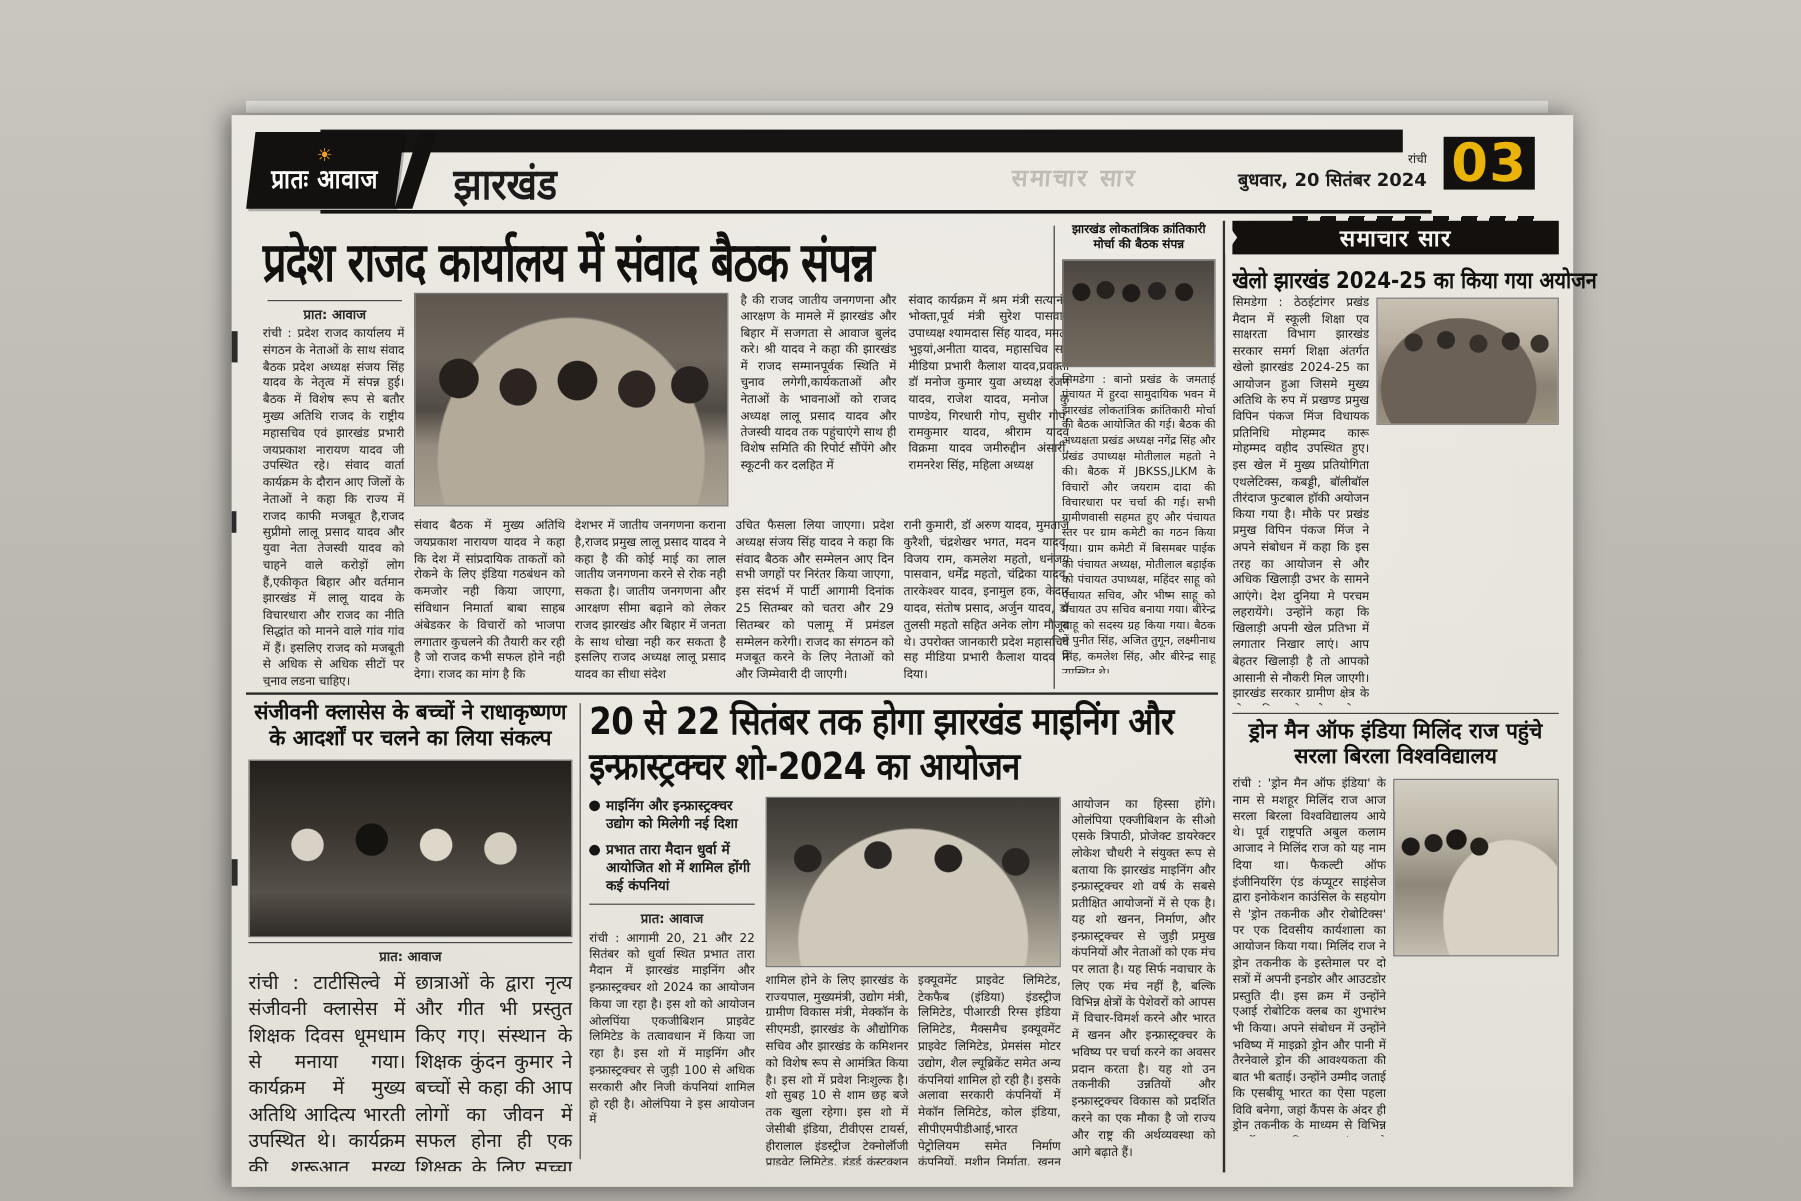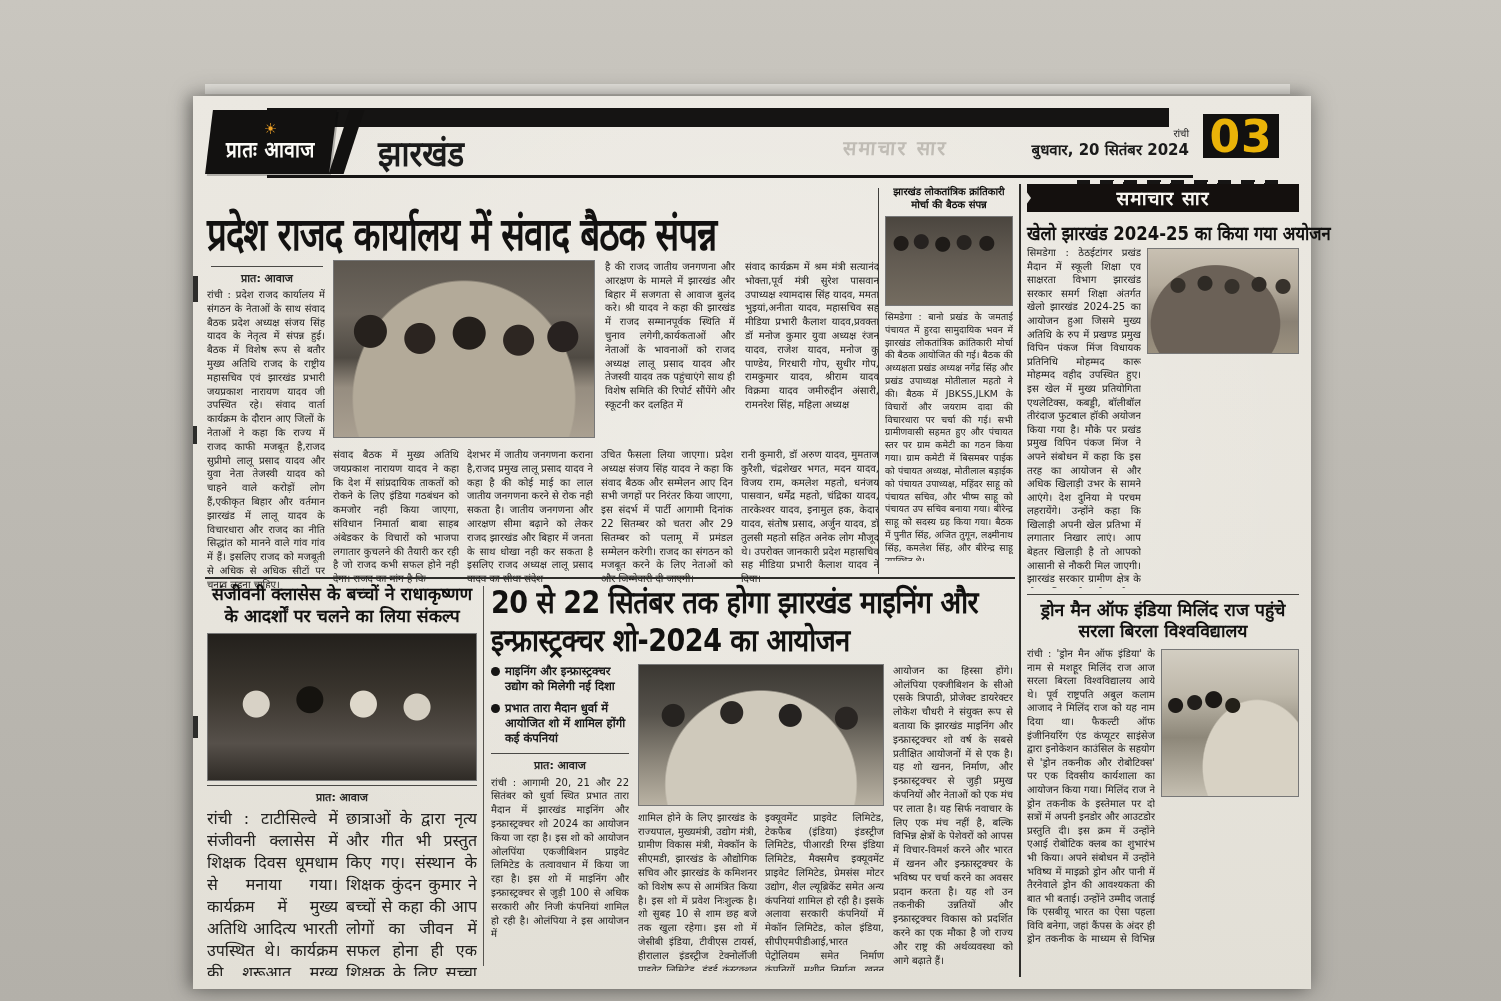--- a/index.html
+++ b/index.html
@@ -91,21 +91,21 @@
     linear-gradient(180deg,#23201c 0%, #3a352e 40%, #56504a 75%, #2f2b26 100%); }
   .photo-mining { background:
     radial-gradient(circle at 14% 36%, #262320 0 11px, transparent 12px),
     radial-gradient(circle at 38% 34%, #2b2724 0 11px, transparent 12px),
     radial-gradient(circle at 62% 36%, #252220 0 11px, transparent 12px),
     radial-gradient(circle at 85% 38%, #2a2623 0 11px, transparent 12px),
     radial-gradient(ellipse at 50% 85%, #cfc9bb 0 55%, transparent 56%),
     linear-gradient(180deg,#3b3833 0%, #56524b 35%, #8e887c 70%, #b9b2a3 100%); }
 
   
-  .art1 { position:absolute; left:14px; top:90px; width:672px; height:388px;margin-top:16px; }
+  .art1 { position:absolute; left:26px; top:90px; width:672px; height:388px; }
   .art1-headline { font-size:35px; font-weight:800; letter-spacing:-1px; white-space:nowrap; transform:scaleY(1.3); transform-origin:left top; color:#121110; }
   .art1-byline { position:absolute; left:4px; top:64px; width:112px; }
   .art1-photo { position:absolute; left:126px; top:58px; width:262px; height:178px; }
   .art1-c1 { position:absolute; left:0; top:86px; width:118px; height:300px; }
   .art1-t1 { position:absolute; left:398px; top:58px; width:130px; height:180px; }
   .art1-t2 { position:absolute; left:538px; top:58px; width:134px; height:180px; }
   .art1-b1 { position:absolute; left:126px; top:246px; width:126px; height:140px; }
   .art1-b2 { position:absolute; left:260px; top:246px; width:126px; height:140px; }
   .art1-b3 { position:absolute; left:394px; top:246px; width:132px; height:140px; }
   .art1-b4 { position:absolute; left:534px; top:246px; width:138px; height:140px; }
@@ -191,21 +191,21 @@
 
   <div class="art1">
     <div class="art1-headline">प्रदेश राजद कार्यालय में संवाद बैठक संपन्न</div>
     <div class="art1-byline byline rule-top">प्रात: आवाज</div>
     <div class="photo photo-rjd art1-photo"></div>
     <div class="bodytext art1-c1">रांची : प्रदेश राजद कार्यालय में संगठन के नेताओं के साथ संवाद बैठक प्रदेश अध्यक्ष संजय सिंह यादव के नेतृत्व में संपन्न हुई। बैठक में विशेष रूप से बतौर मुख्य अतिथि राजद के राष्ट्रीय महासचिव एवं झारखंड प्रभारी जयप्रकाश नारायण यादव जी उपस्थित रहे। संवाद वार्ता कार्यक्रम के दौरान आए जिलों के नेताओं ने कहा कि राज्य में राजद काफी मजबूत है,राजद सुप्रीमो लालू प्रसाद यादव और युवा नेता तेजस्वी यादव को चाहने वाले करोड़ों लोग हैं,एकीकृत बिहार और वर्तमान झारखंड में लालू यादव के विचारधारा और राजद का नीति सिद्धांत को मानने वाले गांव गांव में हैं। इसलिए राजद को मजबूती से अधिक से अधिक सीटों पर चुनाव लडना चाहिए।</div>
     <div class="bodytext art1-t1">है की राजद जातीय जनगणना और आरक्षण के मामले में झारखंड और बिहार में सजगता से आवाज बुलंद करे। श्री यादव ने कहा की झारखंड में राजद सम्मानपूर्वक स्थिति में चुनाव लगेगी,कार्यकताओं और नेताओं के भावनाओं को राजद अध्यक्ष लालू प्रसाद यादव और तेजस्वी यादव तक पहुंचाएंगे साथ ही विशेष समिति की रिपोर्ट सौंपेंगे और स्कूटनी कर दलहित में</div>
     <div class="bodytext art1-t2">संवाद कार्यक्रम में श्रम मंत्री सत्यानंद भोक्ता,पूर्व मंत्री सुरेश पासवान उपाध्यक्ष श्यामदास सिंह यादव, ममता भुइयां,अनीता यादव, महासचिव सह मीडिया प्रभारी कैलाश यादव,प्रवक्ता डॉ मनोज कुमार युवा अध्यक्ष रंजन यादव, राजेश यादव, मनोज कु पाण्डेय, गिरधारी गोप, सुधीर गोप, रामकुमार यादव, श्रीराम यादव विक्रमा यादव जमीरुद्दीन अंसारी, रामनरेश सिंह, महिला अध्यक्ष</div>
     <div class="bodytext art1-b2">देशभर में जातीय जनगणना कराना है,राजद प्रमुख लालू प्रसाद यादव ने कहा है की कोई माई का लाल जातीय जनगणना करने से रोक नही सकता है। जातीय जनगणना और आरक्षण सीमा बढ़ाने को लेकर राजद झारखंड और बिहार में जनता के साथ धोखा नही कर सकता है इसलिए राजद अध्यक्ष लालू प्रसाद यादव का सीधा संदेश</div>
     <div class="bodytext art1-b1">संवाद बैठक में मुख्य अतिथि जयप्रकाश नारायण यादव ने कहा कि देश में सांप्रदायिक ताकतों को रोकने के लिए इंडिया गठबंधन को कमजोर नही किया जाएगा, संविधान निमार्ता बाबा साहब अंबेडकर के विचारों को भाजपा लगातार कुचलने की तैयारी कर रही है जो राजद कभी सफल होने नही देगा। राजद का मांग है कि</div>
-    <div class="bodytext art1-b3">उचित फैसला लिया जाएगा। प्रदेश अध्यक्ष संजय सिंह यादव ने कहा कि संवाद बैठक और सम्मेलन आए दिन सभी जगहों पर निरंतर किया जाएगा, इस संदर्भ में पार्टी आगामी दिनांक 22 सितम्बर को चतरा और 29 सितम्बर को पलामू में प्रमंडल सम्मेलन करेगी। राजद का संगठन को मजबूत करने के लिए नेताओं को और जिम्मेवारी दी जाएगी।</div>
+    <div class="bodytext art1-b3">उचित फैसला लिया जाएगा। प्रदेश अध्यक्ष संजय सिंह यादव ने कहा कि संवाद बैठक और सम्मेलन आए दिन सभी जगहों पर निरंतर किया जाएगा, इस संदर्भ में पार्टी आगामी दिनांक 25 सितम्बर को चतरा और 29 सितम्बर को पलामू में प्रमंडल सम्मेलन करेगी। राजद का संगठन को मजबूत करने के लिए नेताओं को और जिम्मेवारी दी जाएगी।</div>
     <div class="bodytext art1-b4">रानी कुमारी, डॉ अरुण यादव, मुमताज कुरैशी, चंद्रशेखर भगत, मदन यादव, विजय राम, कमलेश महतो, धनंजय पासवान, धर्मेंद्र महतो, चंद्रिका यादव, तारकेश्वर यादव, इनामुल हक, केदार यादव, संतोष प्रसाद, अर्जुन यादव, डॉ तुलसी महतो सहित अनेक लोग मौजूद थे। उपरोक्त जानकारी प्रदेश महासचिव सह मीडिया प्रभारी कैलाश यादव ने दिया।</div>
   </div>
 
   <div class="vdiv1"></div>
 
   <div class="art2">
     <h3>झारखंड लोकतांत्रिक क्रांतिकारी मोर्चा की बैठक संपन्न</h3>
     <div class="photo photo-morcha art2-photo"></div>
     <div class="bodytext">सिमडेगा : बानो प्रखंड के जमताई पंचायत में हुरदा सामुदायिक भवन में झारखंड लोकतांत्रिक क्रांतिकारी मोर्चा की बैठक आयोजित की गई। बैठक की अध्यक्षता प्रखंड अध्यक्ष नगेंद्र सिंह और प्रखंड उपाध्यक्ष मोतीलाल महतो ने की। बैठक में JBKSS,JLKM के विचारों और जयराम दादा की विचारधारा पर चर्चा की गई। सभी ग्रामीणवासी सहमत हुए और पंचायत स्तर पर ग्राम कमेटी का गठन किया गया। ग्राम कमेटी में बिसमबर पाईक को पंचायत अध्यक्ष, मोतीलाल बड़ाईक को पंचायत उपाध्यक्ष, महिंदर साहू को पंचायत सचिव, और भीष्म साहू को पंचायत उप सचिव बनाया गया। बीरेन्द्र साहू को सदस्य ग्रह किया गया। बैठक में पुनीत सिंह, अजित तुगून, लक्ष्मीनाथ सिंह, कमलेश सिंह, और बीरेन्द्र साहू उपस्थित थे।</div>
   </div>

